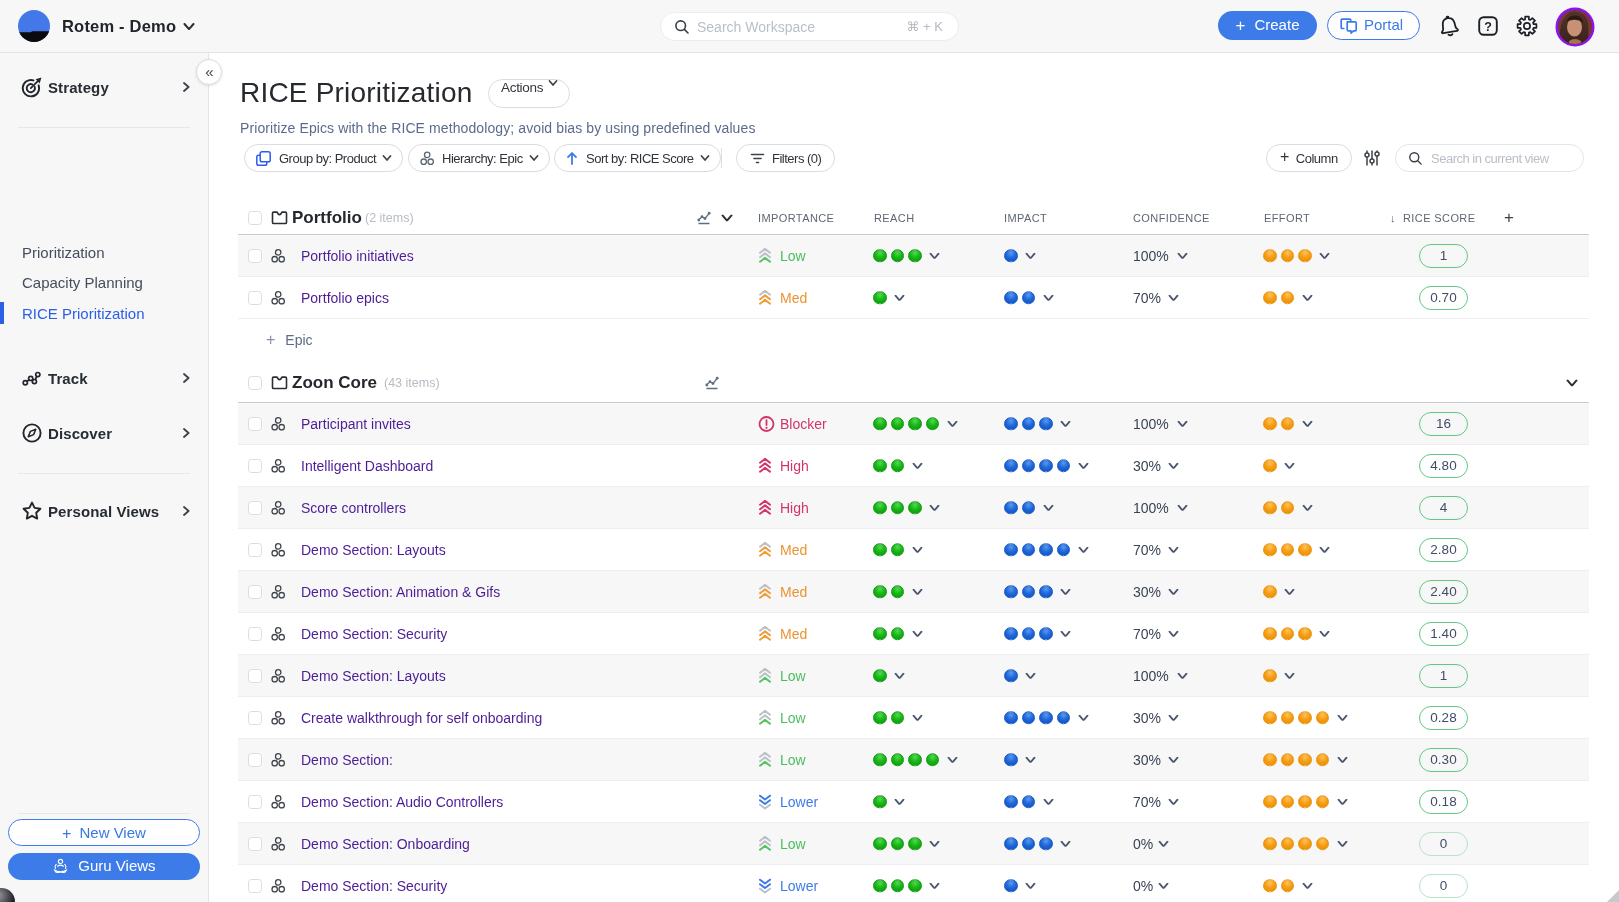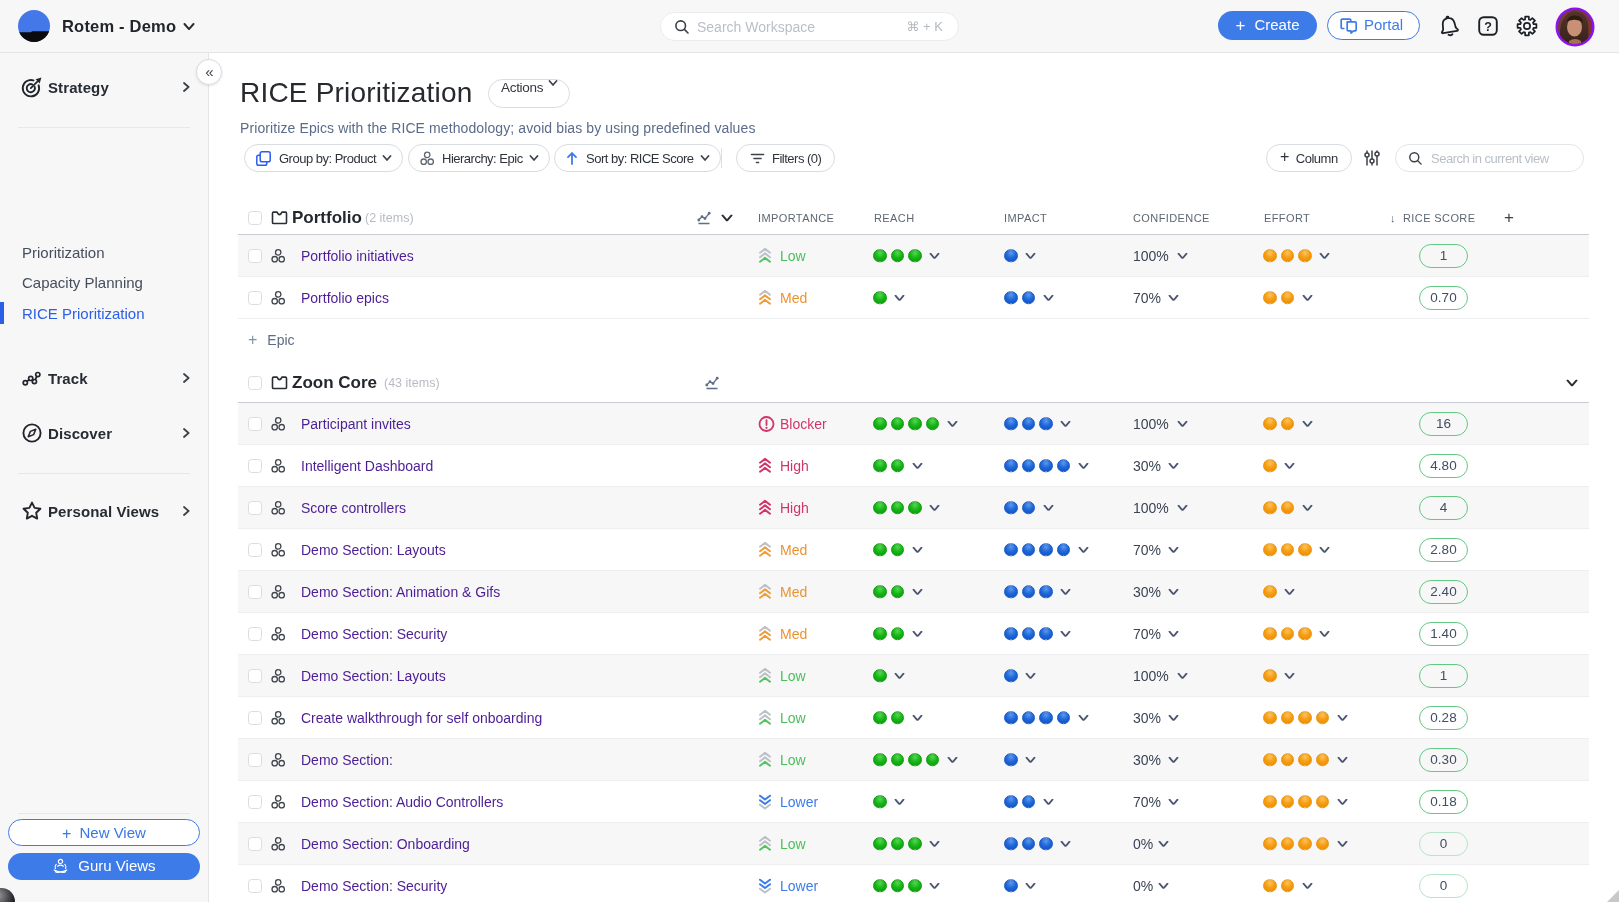--- a/index.html
+++ b/index.html
@@ -47,21 +47,21 @@
 .imp-txt { position:absolute; left:542px; top:50%; transform:translateY(-50%); font-size:14px; }
 .dot { position:absolute; top:50%; transform:translateY(-50%); width:13.5px; height:13.5px; border-radius:50%; }
 .dot.g { background:radial-gradient(circle at 50% 25%, #55d855 0%, #17b517 48%, #089708 100%); border:1px solid #0d9a0d; }
 .dot.b { background:radial-gradient(circle at 50% 25%, #5a9af0 0%, #1f66d8 48%, #0e4fba 100%); border:1px solid #1558c6; }
 .dot.o { background:radial-gradient(circle at 50% 25%, #ffc35c 0%, #f59c13 48%, #e88a00 100%); border:1px solid #e8940c; }
 .dchev { position:absolute; top:50%; transform:translateY(-50%); }
 .conf { position:absolute; left:895px; top:50%; transform:translateY(-50%); font-size:14px; color:#3a4354; }
 .score { position:absolute; left:1181px; top:50%; transform:translateY(-50%); width:49px; height:24px; border:1px solid #62c883; border-radius:12px; font-size:13.5px; color:#414d63; text-align:center; line-height:22px; background:transparent; }
 .score.faint { border-color:#b5e4c6; }
 .epicrow { position:relative; width:1351px; height:33px; }
-.epicrow .t { position:absolute; left:10px; top:calc(50% + 4px); transform:translateY(-50%); font-size:14px; color:#5e6c84; }
+.epicrow .t { position:absolute; left:28px; top:calc(50% + 4px); transform:translateY(-50%); font-size:14px; color:#5e6c84; }
 </style></head><body>
 <div id="topbar">
     <span id="logo">
       <svg width="32" height="32" viewBox="0 0 32 32">
         <defs>
           <clipPath id="lc">
             <circle cx="16" cy="16" r="16"></circle>
           </clipPath>
         </defs>
         <circle cx="16" cy="16" r="16" fill="#4478e8"></circle>

